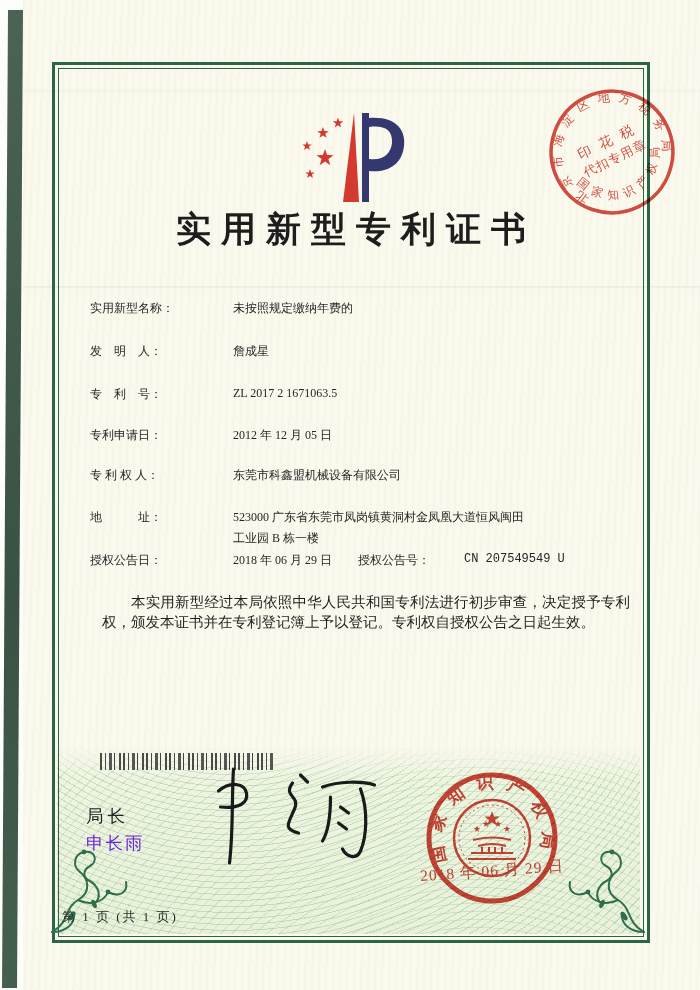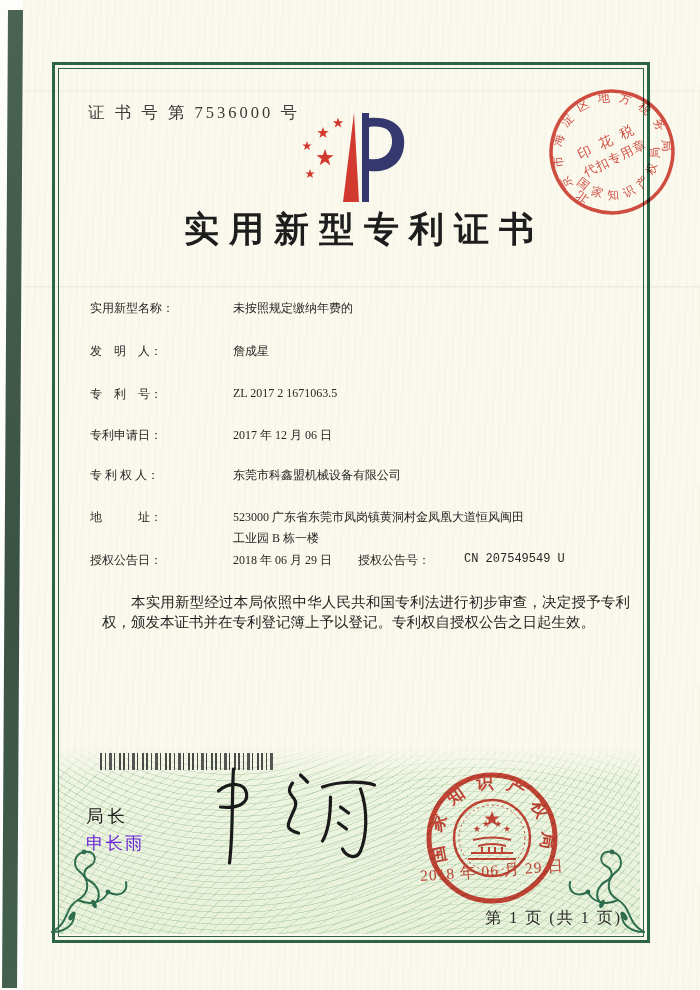--- a/index.html
+++ b/index.html
@@ -28,21 +28,21 @@
   #band{left:57px;top:746px;width:583px;height:188px;
     background:
       repeating-radial-gradient(circle at 30% -230px,rgba(120,172,118,.32) 0 1px,transparent 1px 6px),
       repeating-radial-gradient(circle at 72% 430px,rgba(120,172,118,.22) 0 1px,transparent 1px 8px),
       linear-gradient(#eff5e2,#e8f1da);
     -webkit-mask-image:linear-gradient(180deg,transparent,#000 32px);
     mask-image:linear-gradient(180deg,transparent,#000 32px);}
 
   #cert-no{left:88px;top:102px;font-size:16.5px;letter-spacing:3px;color:#3a3a3a;}
 
-  #title{left:44px;top:206px;width:640px;text-align:center;font-size:35px;font-weight:bold;
+  #title{left:36px;top:206px;width:640px;text-align:center;font-size:35px;font-weight:bold;
     letter-spacing:10px;color:#1d1d1d;}
 
   .row{position:absolute;left:90px;font-size:12px;color:#262626;white-space:nowrap;}
   .row .val{position:absolute;left:143px;top:0;white-space:nowrap;}
   .row .val2{position:absolute;left:143px;top:21px;white-space:nowrap;}
   .rcell{position:absolute;left:268px;top:0;font-family:Liberation Mono, monospace;}
   .rcell .val{left:106px;}
 
   #body-text{left:90px;top:581px;width:552px;font-size:14.5px;line-height:19.6px;
     text-align:justify;color:#1f1f1f;}
@@ -50,21 +50,21 @@
 
   #barcode{left:100px;top:753px;width:173px;height:17px;opacity:.85;
     background-image:
      repeating-linear-gradient(90deg,#2d2d2d 0 2px,transparent 2px 5px,#2d2d2d 5px 6px,
        transparent 6px 9px,#3a3a3a 9px 12px,transparent 12px 14px,#222 14px 15px,transparent 15px 19px,
        #2d2d2d 19px 21px,transparent 21px 23px);}
 
   #director-role{left:86px;top:804px;font-size:17.5px;letter-spacing:4px;color:#222;}
   #director-name{left:86px;top:831px;font-size:17.5px;letter-spacing:2px;color:#6d28d9;}
 
-  #footer-page{left:62px;top:908px;width:560px;text-align:right;font-size:16px;
+  #footer-page{left:62px;top:908px;width:560px;text-align:left;font-size:13px;
     letter-spacing:2px;color:#2c2c2c;}
 
   .sealish{mix-blend-mode:multiply;}
   svg text{font-family:"Liberation Serif","DejaVu Serif",serif;}
 </style>
 </head>
 <body>
 
 <div id="photo">
 
@@ -108,21 +108,20 @@
       <path d="M44,56 C56,62 58,74 50,80"></path>
     </g>
     <g fill="#2e6e4e">
       <circle cx="40" cy="28" r="2.4"></circle>
         <circle cx="64" cy="68" r="2.4"></circle>
       <ellipse cx="28" cy="92" rx="2.5" ry="5" transform="rotate(35 28 92)"></ellipse>
       <ellipse cx="50" cy="80" rx="2.2" ry="4.5" transform="rotate(-25 50 80)"></ellipse>
     </g>
   </svg>
 
-  <div id="cert-no" class="abs">证 书 号 第 7536000 号</div>
 
   <div class="abs" style="left:292px;top:110px;width:132px;height:102px">
     <svg width="132" height="102" viewBox="0 0 132 102">
       <g fill="#d23a30">
         <use href="#star" transform="translate(46,13) scale(.55)"></use>
         <use href="#star" transform="translate(31,23) scale(.6)"></use>
         <use href="#star" transform="translate(15,36) scale(.5)"></use>
         <use href="#star" transform="translate(33,48) scale(.9)"></use>
         <use href="#star" transform="translate(18,64) scale(.5)"></use>
       </g>
@@ -161,21 +160,21 @@
   <div class="row" style="top:343px">
     <span>发　明　人：</span>
     <span class="val">詹成星</span>
   </div>
   <div class="row" style="top:386px">
     <span>专　利　号：</span>
     <span class="val">ZL 2017 2 1671063.5</span>
   </div>
   <div class="row" style="top:427px">
     <span>专利申请日：</span>
-    <span class="val">2017 年 12 月 06 日</span>
+    <span class="val">2012 年 12 月 05 日</span>
   </div>
   <div class="row" style="top:467px">
     <span>专 利 权 人：</span>
     <span class="val">东莞市科鑫盟机械设备有限公司</span>
   </div>
   <div class="row" style="top:509px">
     <span>地　　　址：</span>
     <span class="val">523000 广东省东莞市凤岗镇黄洞村金凤凰大道恒风闽田</span>
     <span class="val2">工业园 B 栋一楼</span>
   </div>

